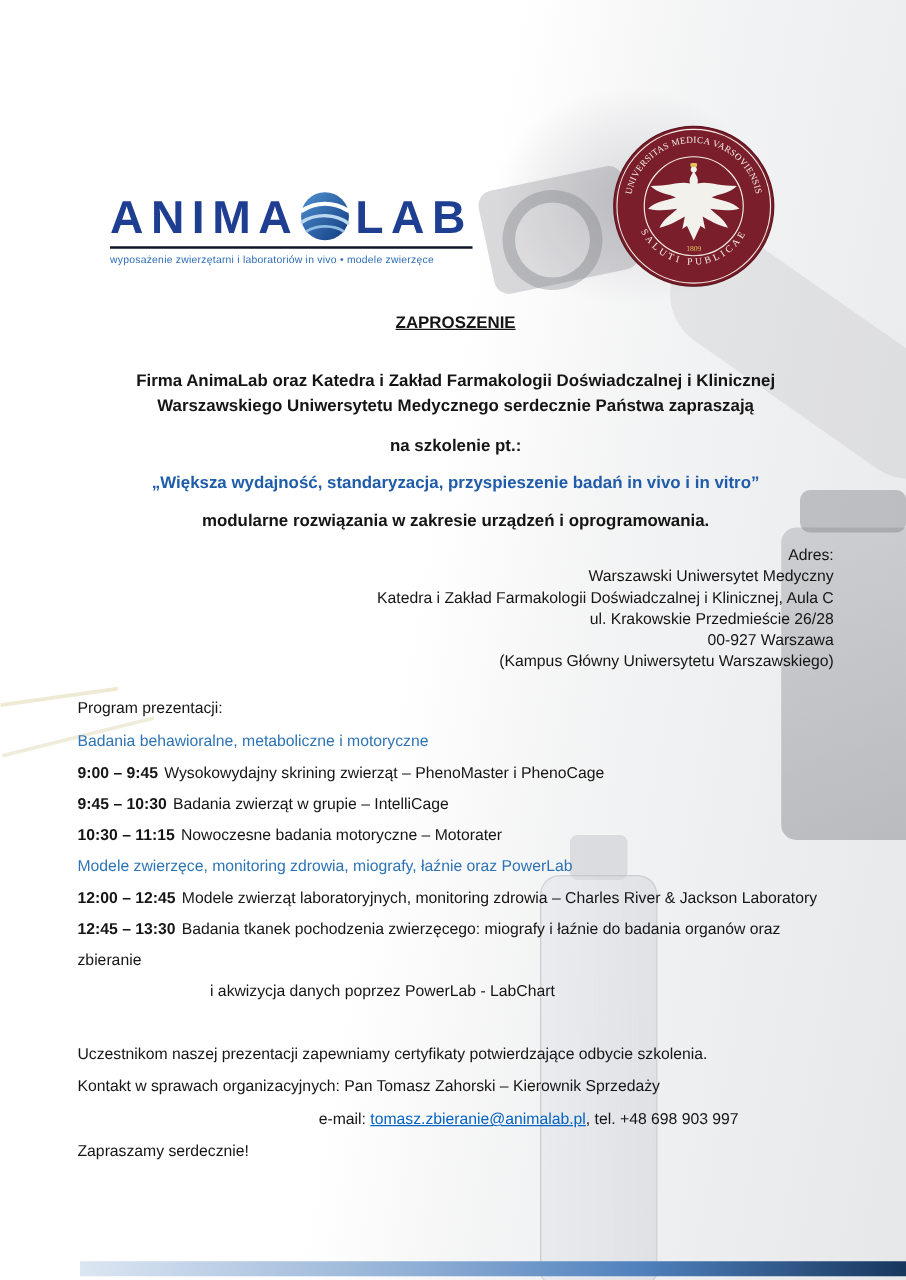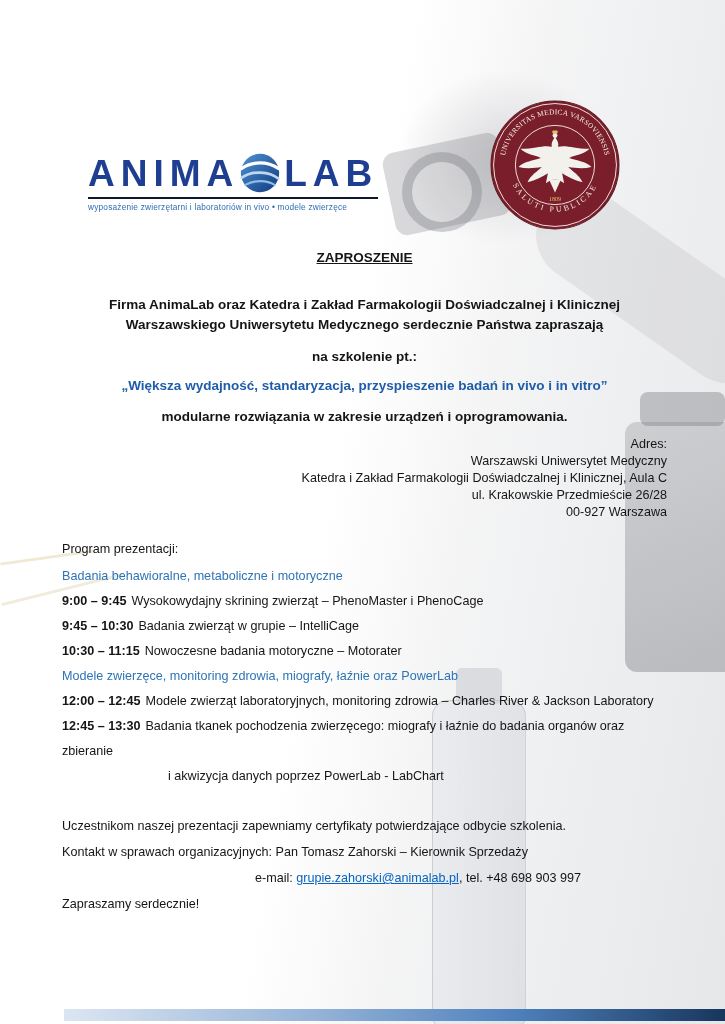--- a/index.html
+++ b/index.html
@@ -139,20 +139,21 @@
 
     <p class="subtitle">modularne rozwiązania w zakresie urządzeń i oprogramowania.</p>
 
 
     <div class="address">
       <div>Adres:</div>
       <div>Warszawski Uniwersytet Medyczny</div>
       <div>Katedra i Zakład Farmakologii  Doświadczalnej i Klinicznej, Aula C</div>
       <div>ul. Krakowskie Przedmieście 26/28</div>
       <div>00-927 Warszawa</div>
+      <div>(Kampus Główny Uniwersytetu Warszawskiego)</div>
     </div>
 
     <div class="program">
       <div class="prog-heading">Program prezentacji:</div>
 
       <div class="prog-section">Badania behawioralne, metaboliczne i motoryczne</div>
 
       <div class="prog-item"><span class="time">9:00 – 9:45</span><span>Wysokowydajny skrining zwierząt – PhenoMaster i PhenoCage</span></div>
       <div class="prog-item"><span class="time">9:45 – 10:30</span><span>Badania zwierząt w grupie – IntelliCage</span></div>
       <div class="prog-item"><span class="time">10:30 – 11:15</span><span>Nowoczesne badania motoryczne – Motorater</span></div>
@@ -160,21 +161,21 @@
       <div class="prog-section">Modele zwierzęce, monitoring zdrowia, miografy, łaźnie oraz PowerLab</div>
 
       <div class="prog-item"><span class="time">12:00 – 12:45</span><span>Modele zwierząt laboratoryjnych, monitoring zdrowia – Charles River &amp; Jackson Laboratory</span></div>
       <div class="prog-item"><span class="time">12:45 – 13:30</span><span>Badania tkanek pochodzenia zwierzęcego: miografy i łaźnie do badania organów oraz zbieranie</span></div>
       <div class="prog-cont">i akwizycja danych poprzez PowerLab - LabChart</div>
     </div>
 
     <div class="closing">
       <p>Uczestnikom naszej prezentacji zapewniamy certyfikaty potwierdzające odbycie szkolenia.</p>
       <p>Kontakt w sprawach organizacyjnych: Pan Tomasz Zahorski – Kierownik Sprzedaży</p>
-      <p class="email-line"><span>e-mail: </span><a href="#" class="link">grupie.zahorski@animalab.pl</a><span>, tel. +48 698 903 997</span></p>
+      <p class="email-line"><span>e-mail: </span><a href="#" class="link">tomasz.zbieranie@animalab.pl</a><span>, tel. +48 698 903 997</span></p>
       <p>Zapraszamy serdecznie!</p>
     </div>
 
   </main>
 
   <div class="footer-bar"></div>
 
 </div>
 
 </body></html>

